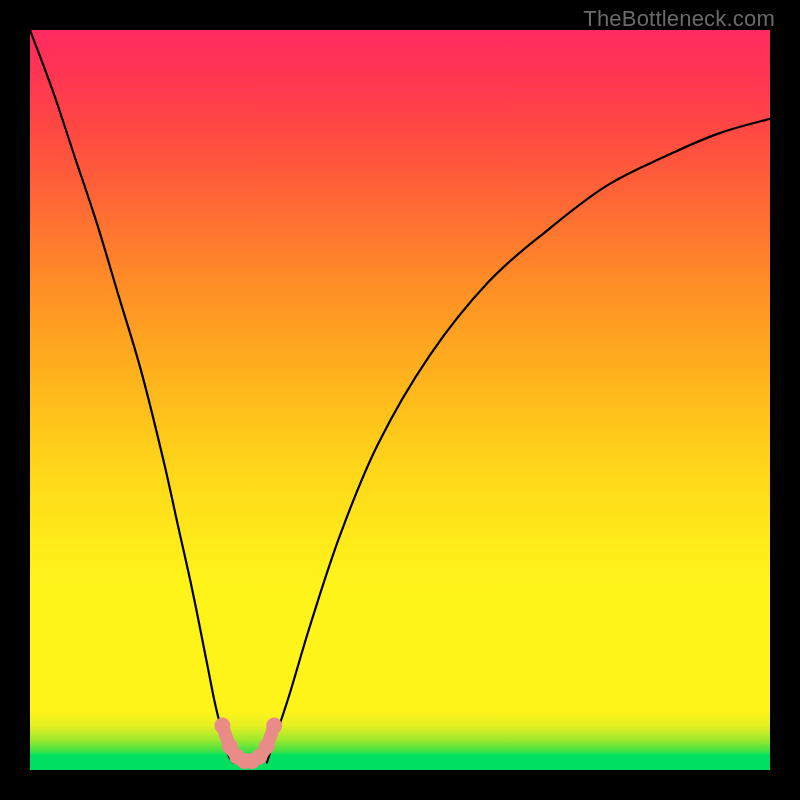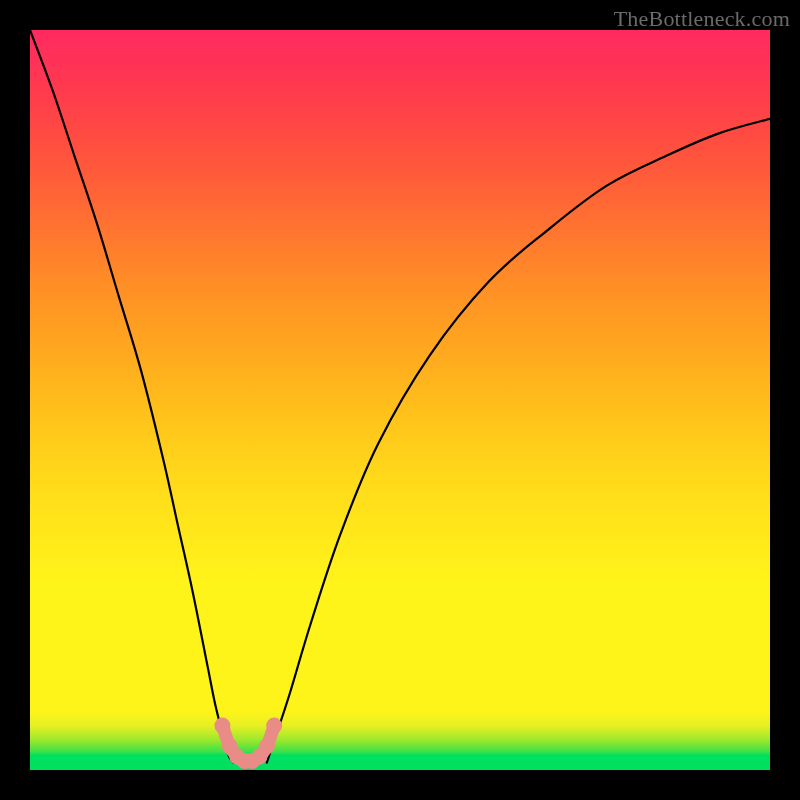--- a/index.html
+++ b/index.html
@@ -43,26 +43,25 @@
       #ff782f 72%,
       #ff6038 79%,
       #ff4a42 86%,
       #ff3a4e 92%,
       #ff2a60 100%
     );
   }
   .watermark {
     position: absolute;
     top: 6px;
-    right: 10px;
+    right: 25px;
     color: #6a6a6a;
     font-size: 22px;
     letter-spacing: 0.2px;
     user-select: none;
-    font-family: Liberation Serif, serif;
   }
   svg {
     position: absolute;
     left: 0;
     top: 0;
   }
 </style>
 </head>
 <body>
 

